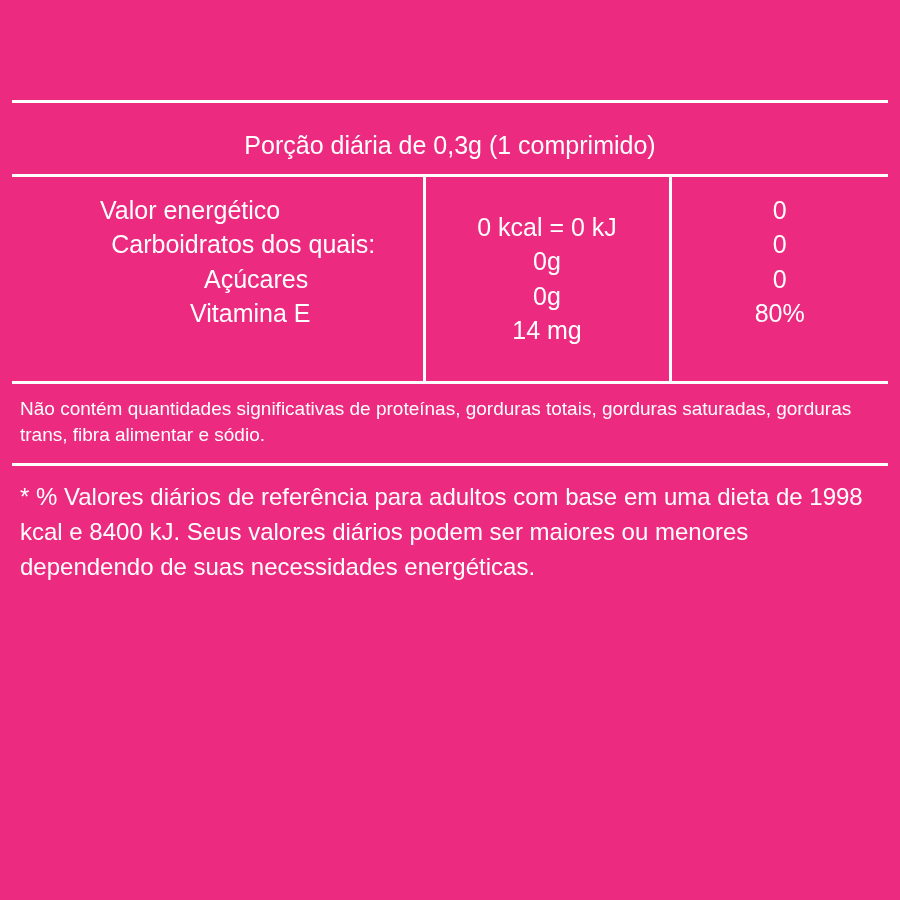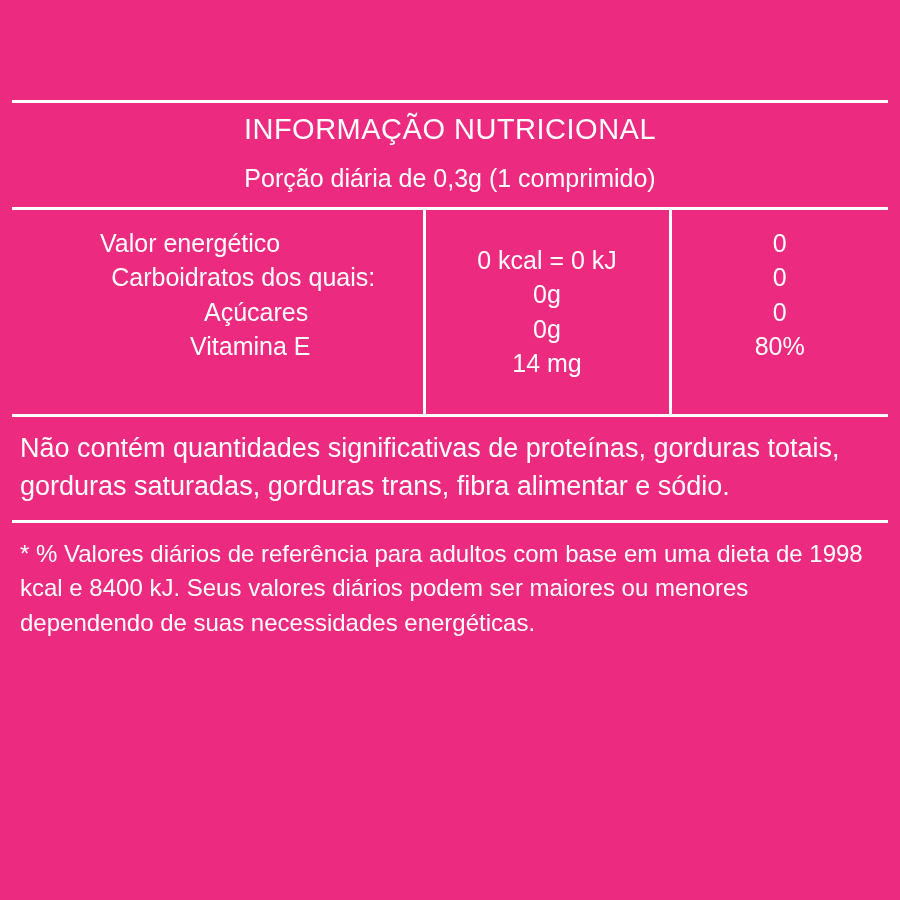--- a/index.html
+++ b/index.html
@@ -90,40 +90,39 @@
   .nm {
     line-height: 1.38;
     white-space: nowrap;
   }
   .nm.i0 { padding-left: 88px; }
   .nm.i1 { padding-left: 52px; text-align: center; }
   .nm.i2 { padding-left: 192px; }
   .nm.i3 { padding-left: 178px; }
   .vl { line-height: 1.38; }
   .note {
-    font-size: 27px;
+    font-size: 19px;
     line-height: 1.42;
     padding: 12px 0 14px 8px;
   }
   .footnote {
     font-size: 24px;
     line-height: 1.45;
     padding: 14px 0 0 8px;
   }
 </style>
 </head>
 <body>
 
 <div class="label-panel">
   <div class="label-inner">
 
     <div class="rule"></div>
 
     <div class="title-block">
-      <div class="title">INFORMAÇÃO NUTRICIONAL</div>
       <div class="subtitle">Porção diária de 0,3g (1 comprimido)</div>
     </div>
 
     <table class="nut">
       <colgroup>
         <col class="col-name">
         <col class="col-amt">
         <col class="col-vd">
       </colgroup>
       <tbody>

